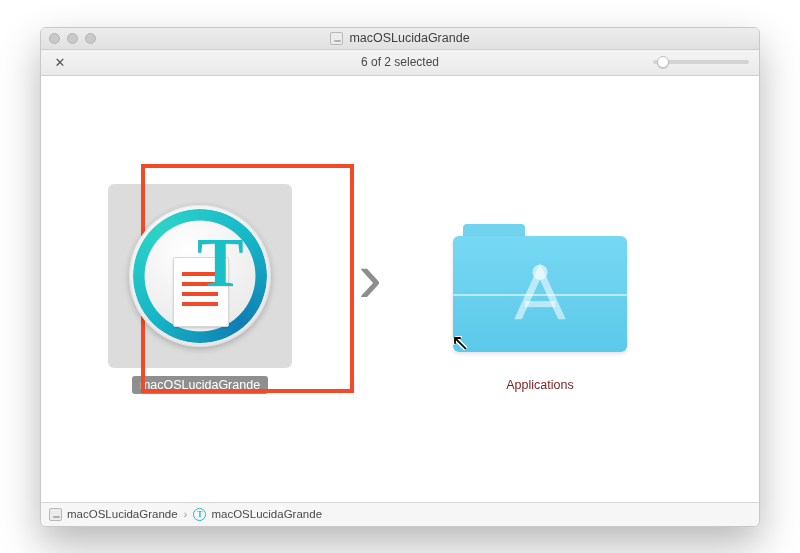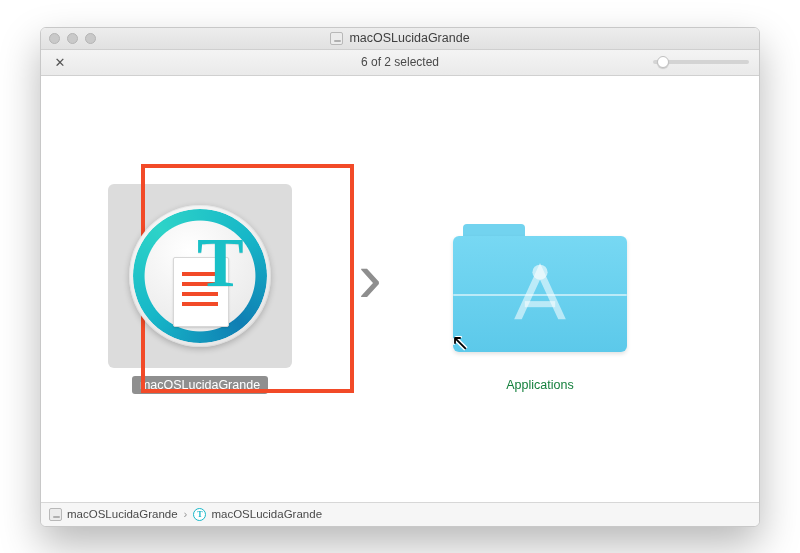--- a/index.html
+++ b/index.html
@@ -145,21 +145,21 @@
       position: absolute; top: 0px; left: 0; right: 0; height: 2px;
       background: rgba(255,255,255,0.55); border-radius: 2px;
       top: 50%;
     }
     .A-shape svg { width: 76px; height: 76px; }
     .shortcut-arrow {
       position: absolute; left: -2px; bottom: -4px; font-size: 22px; color: #000;
       text-shadow: -1px 1px 0 #fff, 1px -1px 0 #fff;
     }
     .label {
-      font-size: 12.5px; color: #15803d; padding: 2px 8px; border-radius: 3px;
+      font-size: 12.5px; color: #7f1d1d; padding: 2px 8px; border-radius: 3px;
     }
     .label.selected {
       background: #8f8f8f; color: #fff;
     }
     .pathbar {
       height: 24px; border-top: 1px solid #d7d7d7;
       background: #f6f6f6; display: flex; align-items: center;
       font-size: 11.5px; color: #4a4a4a; padding: 0 8px; gap: 6px;
     }
     .path-seg { display: flex; align-items: center; gap: 5px; }

